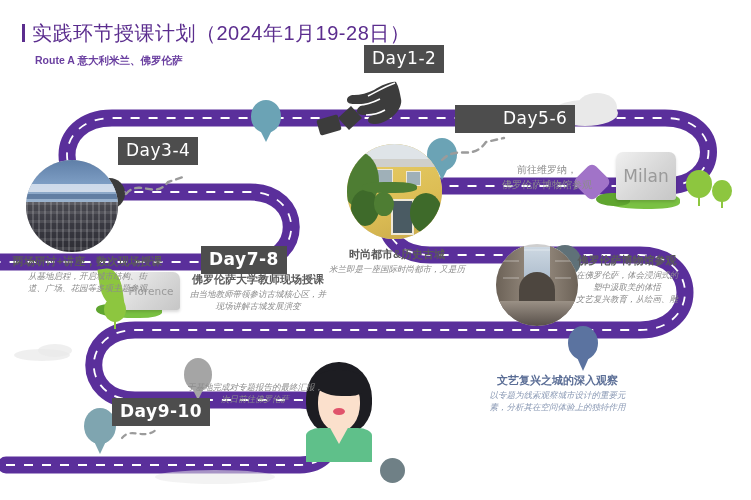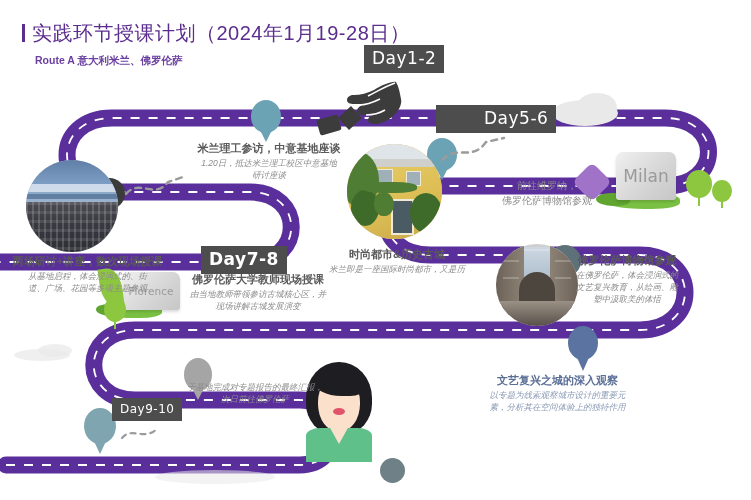--- a/index.html
+++ b/index.html
@@ -27,21 +27,21 @@
   
   #roadsvg{position:absolute;left:0;top:0;width:751px;height:500px;}
 
   
   .day{
     position:absolute;background:#4d4d4d;color:#ffffff;
     font-size:17px;line-height:1;padding:5px 8px 6px 8px;
     letter-spacing:.5px;white-space:nowrap;
     font-family:"DejaVu Sans",sans-serif;font-weight:400;
   }
-  .day.small{font-size:12px;}
+  .day.small{font-size:17px;font-weight:bold;}
 
   
   .blk{position:absolute;text-align:center;white-space:nowrap;}
   .blk .h{font-size:11px;color:#5a5a5a;font-weight:bold;line-height:1.5;}
   .blk .p{font-size:8.5px;color:#8c8c8c;font-style:italic;line-height:1.45;}
   .blk.blue .h{color:#5b6e96;}
   .blk.blue .p{color:#8b9ab5;}
 
   
   .photo{position:absolute;border-radius:50%;overflow:hidden;background:#cfcfcf;}
@@ -298,62 +298,58 @@
     <div class="hair"></div>
     <div class="face"></div>
     <div class="fringe"></div>
     <div class="lip"></div>
     <div class="neck"></div>
     <div class="body"></div>
     <div class="vee"></div>
   </div>
 
   <div class="day" style="left:364px;top:45px;">Day1-2</div>
-  <div class="day" style="left:436px;top:105px;padding-left:48px;">Day5-6</div>
+  <div class="day" style="left:118px;top:137px;">Day3-4</div>
+  <div class="day" style="left:455px;top:105px;padding-left:48px;">Day5-6</div>
   <div class="day" style="left:201px;top:246px;font-weight:bold;">Day7-8</div>
   <div class="day small" style="left:112px;top:398px;">Day9-10</div>
 
-  <div class="blk" style="left:194px;top:140px;width:150px;">
-    <div class="h">米兰理工参访，中意基地座谈</div>
-    <div class="p">1.20日，抵达米兰理工校区中意基地</div>
-    <div class="p">研讨座谈</div>
-  </div>
-
-  <div class="blk" style="left:487px;top:162px;width:120px;margin-top:16px;">
+
+  <div class="blk" style="left:487px;top:162px;width:120px;">
     <div class="h" style="font-weight:normal;color:#8c8c8c;font-size:10px;">前往维罗纳，</div>
     <div class="h" style="font-weight:normal;color:#8c8c8c;font-size:10px;">佛罗伦萨博物馆参观</div>
   </div>
 
   <div class="blk" style="left:178px;top:271px;width:160px;">
     <div class="h">佛罗伦萨大学教师现场授课</div>
     <div class="p">由当地教师带领参访古城核心区，并</div>
     <div class="p">现场讲解古城发展演变</div>
   </div>
 
   <div class="blk" style="left:180px;top:381px;width:150px;">
     <div class="p">于基地完成对专题报告的最终汇报，</div>
     <div class="p">次日前往佛罗伦萨</div>
   </div>
 
   <div class="blk" style="left:0px;top:253px;width:175px;">
     <div class="h">两场研讨+讲座，数次现场授课</div>
-    <div class="p">从基地启程，体会浸润式的、街</div>
+    <div class="p">从基地启程，开启城市结构、街</div>
     <div class="p">道、广场、花园等多项主题参观</div>
   </div>
 
   <div class="blk" style="left:322px;top:246px;width:150px;">
     <div class="h">时尚都市&amp;历史古城</div>
     <div class="p">米兰即是一座国际时尚都市，又是历</div>
   </div>
 
   <div class="blk" style="left:562px;top:252px;width:130px;">
     <div class="h">佛罗伦萨博物馆参观</div>
     <div class="p">在佛罗伦萨，体会浸润式的</div>
+    <div class="p">塑中汲取美的体悟</div>
     <div class="p">文艺复兴教育，从绘画、雕</div>
-    <div class="p">塑中汲取美的体悟</div>
   </div>
 
   <div class="blk blue" style="left:470px;top:372px;width:175px;">
     <div class="h">文艺复兴之城的深入观察</div>
     <div class="p">以专题为线索观察城市设计的重要元</div>
     <div class="p">素，分析其在空间体验上的独特作用</div>
   </div>
 
 </div>
 

